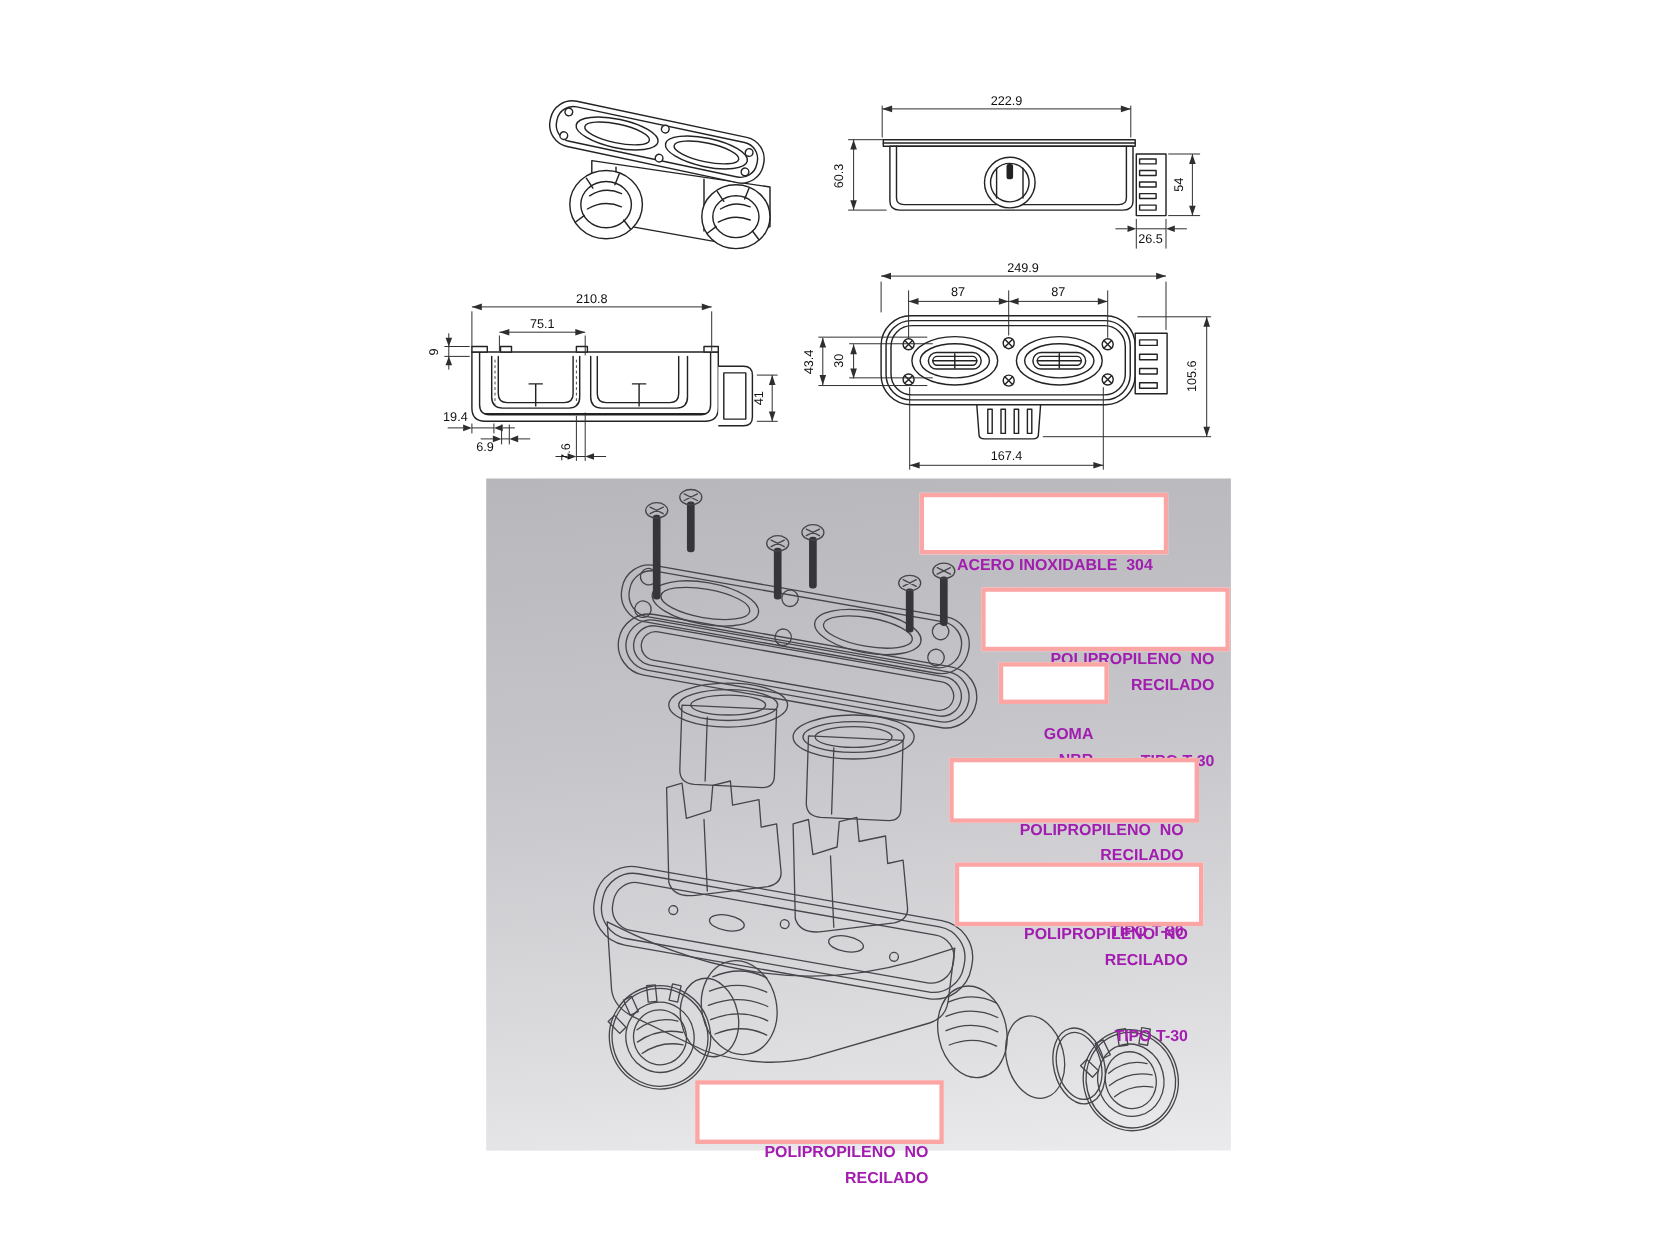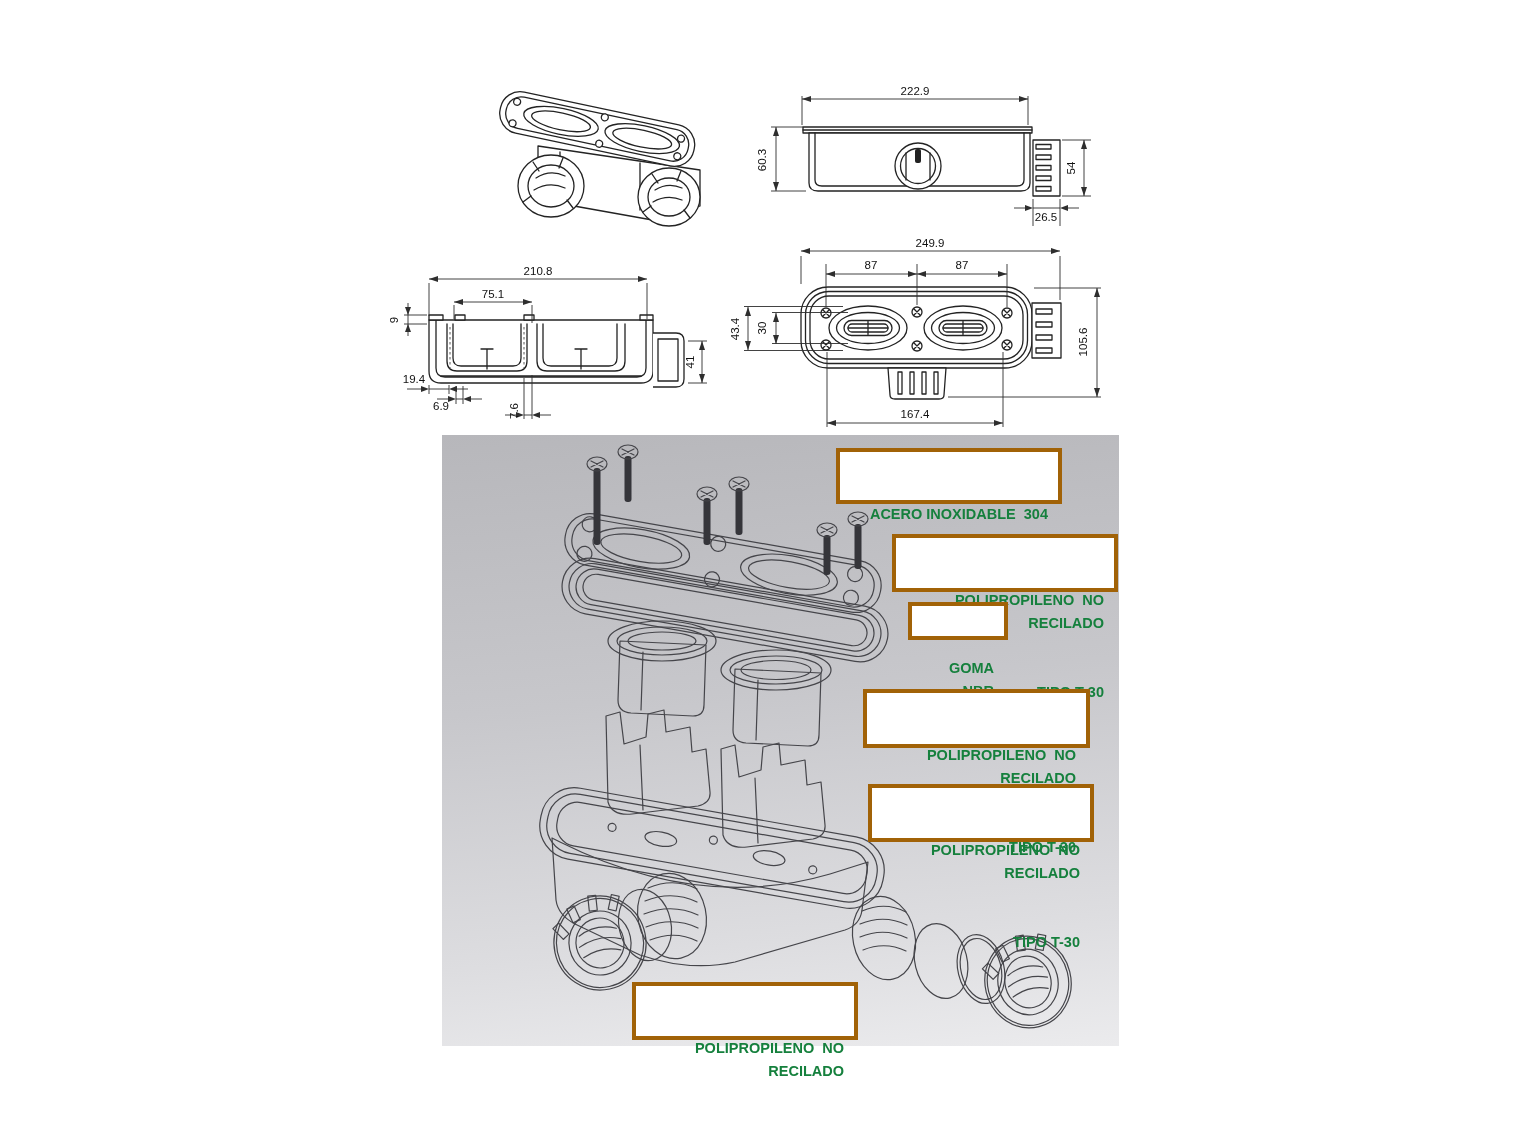--- a/index.html
+++ b/index.html
@@ -10,22 +10,22 @@
   svg.art{position:absolute;left:0;top:0;width:1513px;height:1134px;}
   
   .ln{stroke:#232323;stroke-width:1.3;fill:none;stroke-linejoin:round;stroke-linecap:round;}
   .lnw{stroke:#232323;stroke-width:1.3;fill:#ffffff;stroke-linejoin:round;}
   .dim{stroke:#2e2e2e;stroke-width:0.9;fill:none;}
   .dash{stroke:#2e2e2e;stroke-width:0.8;fill:none;stroke-dasharray:2.5 2.5;}
   .ah{fill:#2e2e2e;stroke:none;}
   .dimtxt{font-family:"Liberation Sans",sans-serif;font-size:11.5px;fill:#111111;}
   
   .xl{stroke:#45454a;stroke-width:1.2;fill:none;stroke-linejoin:round;stroke-linecap:round;}
-  .label-box{position:absolute;box-sizing:border-box;background:#ffffff;border:4px solid #a16207;
-             padding:5px 10px 2px 10px;color:#15803d;font-weight:bold;font-size:14.5px;
+  .label-box{position:absolute;box-sizing:border-box;background:#ffffff;border:4px solid #fca5a5;
+             padding:5px 10px 2px 10px;color:#a21caf;font-weight:bold;font-size:14.5px;
              line-height:23px;white-space:pre-wrap;}
 </style>
 </head>
 <body>
 
 <div id="stage">
 
   <div class="panel"></div>
 
   <svg class="art" viewBox="0 0 1513 1134">

